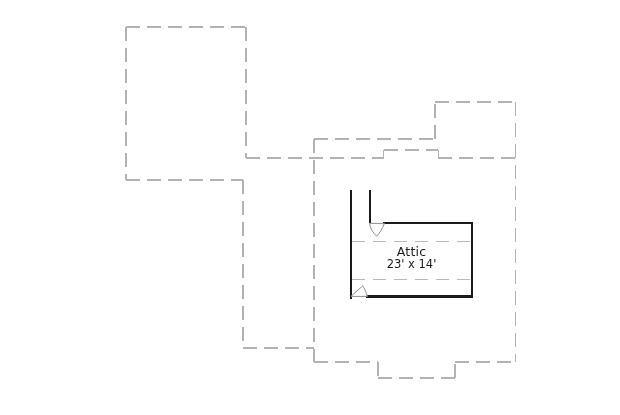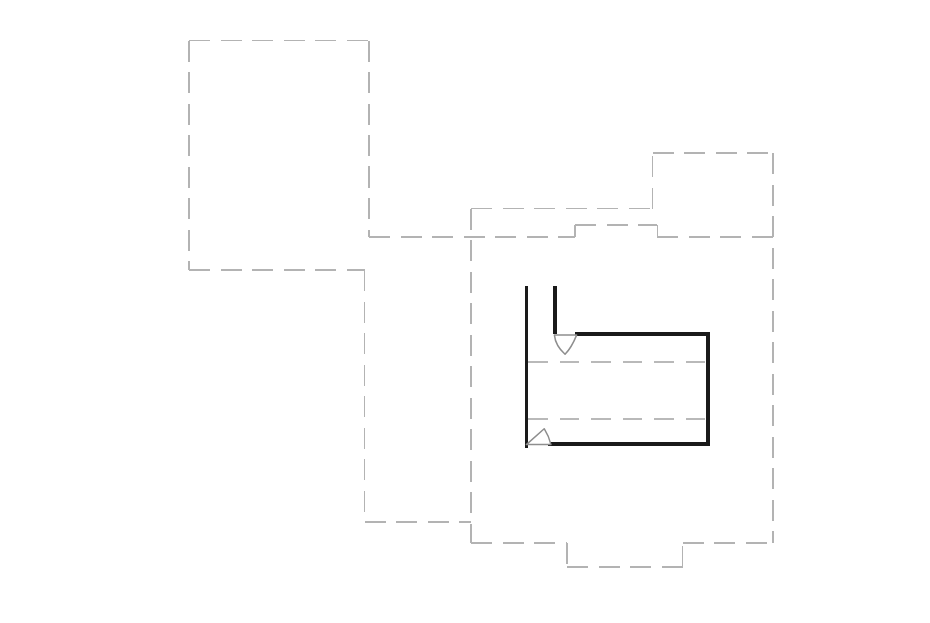--- a/index.html
+++ b/index.html
@@ -105,14 +105,18 @@
       <path class="walls" d="M351 191.7 V297.4"></path>
       <path class="walls" d="M369.8 191.7 V221.3"></path>
     </g>
 
     <g>
       <path class="door" d="M369.6 223.4 H384.4 C382 229.4 379.5 233.3 376.7 236.2 C372.5 232.4 370.1 228.2 369.6 223.4 Z"></path>
       <path class="door" d="M350.9 296.4 L362.8 285.8 C364.8 289 366.4 292.6 367.3 296.4 Z"></path>
     </g>
   </svg>
 
+  <div class="room-label">
+    <div class="room-name">Attic</div>
+    <div class="room-dims">23' x 14'</div>
+  </div>
 
 </div>
 
 </body></html>

